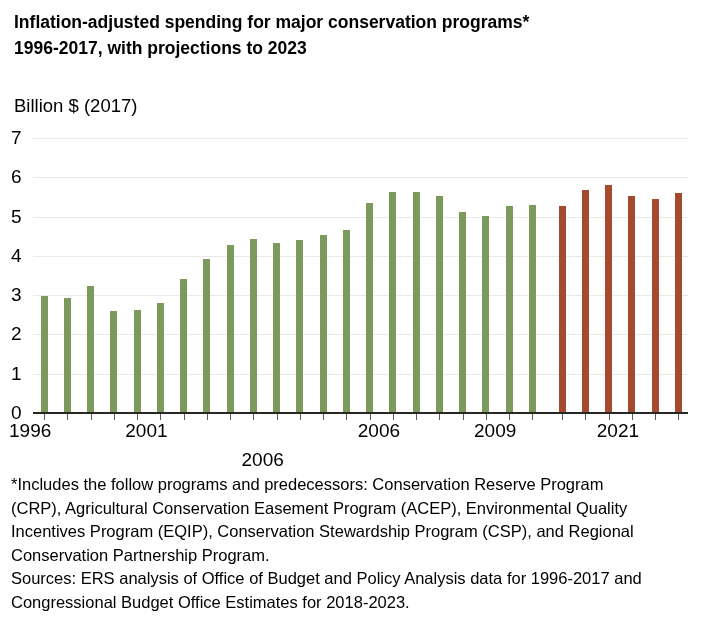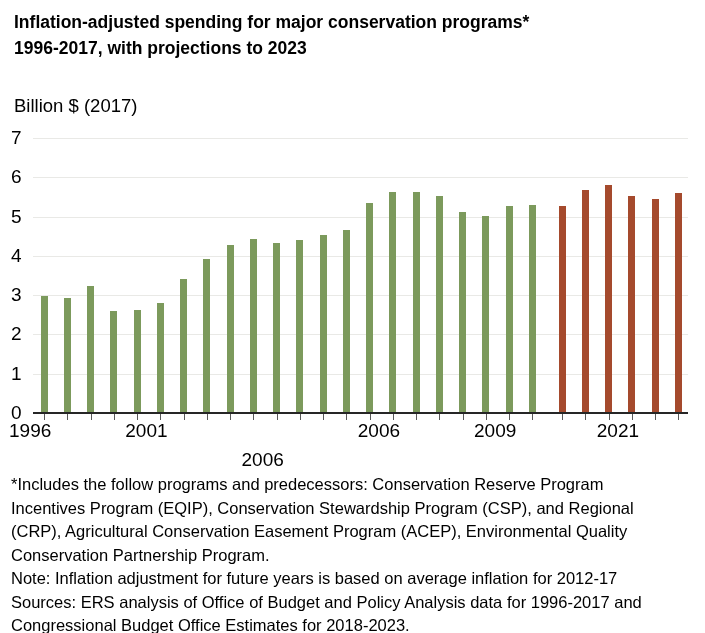--- a/index.html
+++ b/index.html
@@ -106,24 +106,23 @@
       <div class="bar" style="left: 595.25px; height: 216.464px; background: rgb(165, 74, 45);"></div>
       <div class="x-tick" style="left: 598.75px;"></div>
       <div class="bar" style="left: 618.5px; height: 212.929px; background: rgb(165, 74, 45);"></div>
       <div class="x-tick" style="left: 622px;"></div>
       <div class="bar" style="left: 641.75px; height: 218.821px; background: rgb(165, 74, 45);"></div>
       <div class="x-tick" style="left: 645.25px;"></div>
     </div>
 
   <div id="footnote">
       <div class="footnote-line">*Includes the follow programs and predecessors: Conservation Reserve Program</div>
+      <div class="footnote-line">(CRP), Agricultural Conservation Easement Program (ACEP), Environmental Quality</div>
       <div class="footnote-line">Incentives Program (EQIP), Conservation Stewardship Program (CSP), and Regional</div>
-      <div class="footnote-line">(CRP), Agricultural Conservation Easement Program (ACEP), Environmental Quality</div>
       <div class="footnote-line">Conservation Partnership Program.</div>
-      <div class="footnote-line">Note:  Inflation adjustment for future years is based on average inflation for 2012-17</div>
       <div class="footnote-line">Sources: ERS analysis of Office of Budget and Policy Analysis data for 1996-2017 and</div>
       <div class="footnote-line">Congressional Budget Office Estimates for 2018-2023.</div>
     </div>
 
 <div class="y-tick-label" style="top: 402px;">0</div>
     <div class="y-tick-label" style="top: 362.714px;">1</div>
     <div class="y-tick-label" style="top: 323.429px;">2</div>
     <div class="y-tick-label" style="top: 284.143px;">3</div>
     <div class="y-tick-label" style="top: 244.857px;">4</div>
     <div class="y-tick-label" style="top: 205.571px;">5</div>

